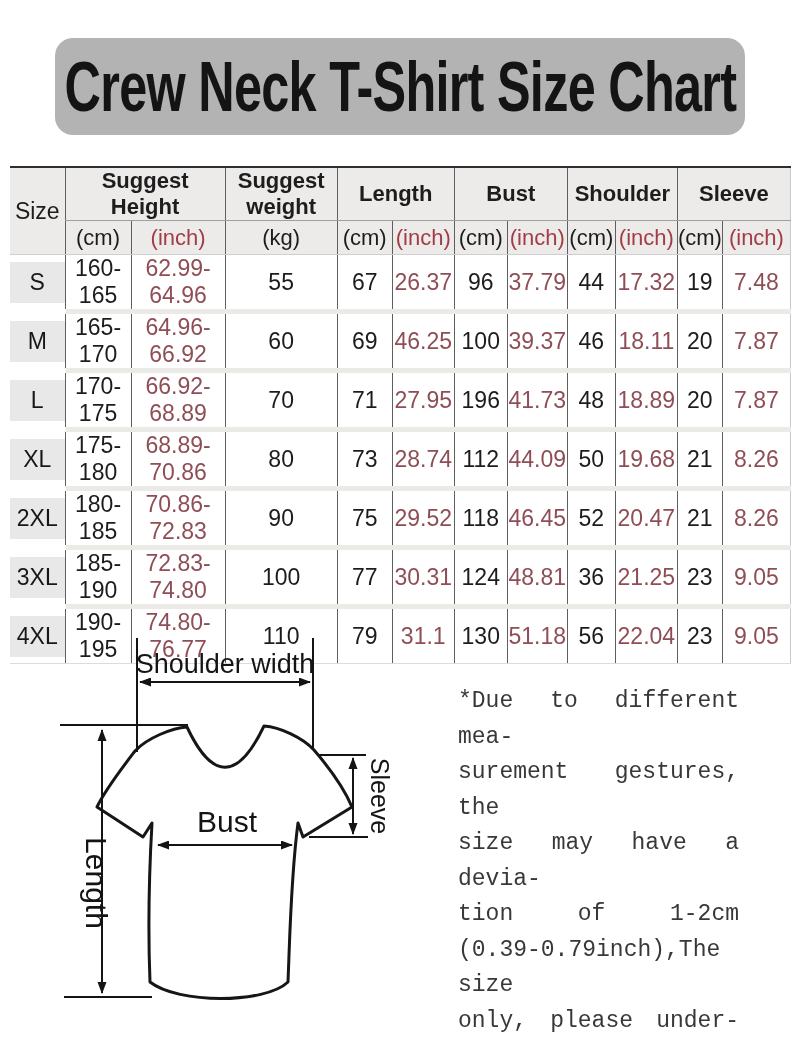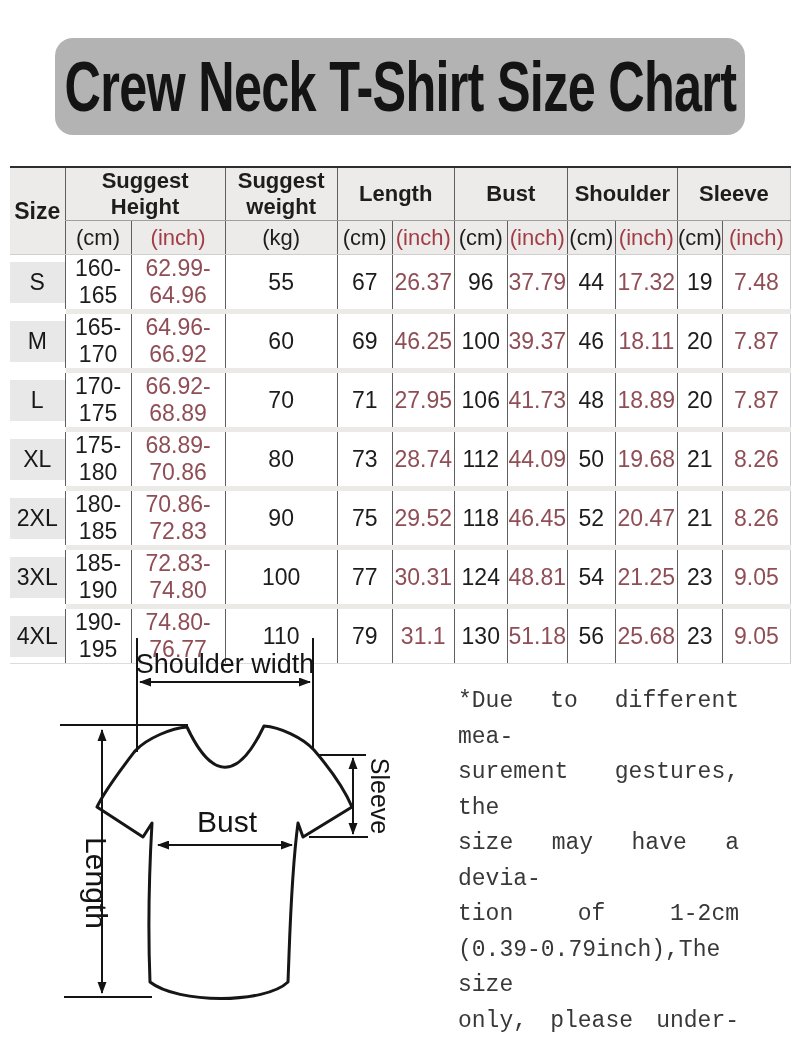--- a/index.html
+++ b/index.html
@@ -14,21 +14,21 @@
                      letter-spacing:-1px;transform:scaleX(0.72);}
 
   
   table.size-table{position:absolute;left:10px;top:166px;width:781px;
                    border-collapse:collapse;table-layout:fixed;
                    border-top:2px solid #2e2e2e;border-right:1px solid #c9c9c9;
                    border-bottom:1px solid #dcdcdc;}
   .size-table th,.size-table td{padding:0;text-align:center;vertical-align:middle;}
   .size-table thead th{background:#ecebe9;color:#1d1d1d;border-left:1px solid #5f5f5f;}
   .size-table tr.grp th{height:40px;font-size:22px;font-weight:600;border-bottom:1px solid #9f9f9f;}
-  .size-table tr.grp th.size-head{font-weight:700;font-size:23px;border-left:none;border-bottom:1px solid #cfcfcf;}
+  .size-table tr.grp th.size-head{font-weight:400;font-size:23px;border-left:none;border-bottom:1px solid #cfcfcf;}
   .size-table tr.sub th{height:33px;font-size:22px;font-weight:400;border-bottom:1px solid #cfcfcf;}
   .size-table tr.sub th.inch-h{color:#a23c46;margin-top:23px;}
   .size-table tbody td{height:53px;font-size:23px;color:#1c1c1c;background:#fff;
                        border-left:1px solid #5f5f5f;border-bottom:5px solid #eceae7;}
   .size-table tbody td.col-size{border-left:none;border-bottom:5px solid #ffffff;}
   .size-table tbody tr:last-child td{border-bottom:1px solid #dcdcdc;}
   .size-chip{height:41px;margin:6px 0;background:#e8e8e8;
              display:flex;align-items:center;justify-content:center;
              font-size:23px;color:#171717;}
   .size-table tbody td.inch{color:#8f4e55;}
@@ -128,21 +128,21 @@
         </tr>
         <tr>
           <td class="col-size">
             <div class="size-chip">L</div>
           </td>
           <td class="cm">170-175</td>
           <td class="inch">66.92-68.89</td>
           <td class="kg">70</td>
           <td class="cm">71</td>
           <td class="inch">27.95</td>
-          <td class="cm">106</td>
+          <td class="cm">196</td>
           <td class="inch">41.73</td>
           <td class="cm">48</td>
           <td class="inch">18.89</td>
           <td class="cm">20</td>
           <td class="inch">7.87</td>
         </tr>
         <tr>
           <td class="col-size">
             <div class="size-chip">XL</div>
           </td>
@@ -178,38 +178,38 @@
           <td class="col-size">
             <div class="size-chip">3XL</div>
           </td>
           <td class="cm">185-190</td>
           <td class="inch">72.83-74.80</td>
           <td class="kg">100</td>
           <td class="cm">77</td>
           <td class="inch">30.31</td>
           <td class="cm">124</td>
           <td class="inch">48.81</td>
-          <td class="cm">54</td>
+          <td class="cm">36</td>
           <td class="inch">21.25</td>
           <td class="cm">23</td>
           <td class="inch">9.05</td>
         </tr>
         <tr>
           <td class="col-size">
             <div class="size-chip">4XL</div>
           </td>
           <td class="cm">190-195</td>
           <td class="inch">74.80-76.77</td>
           <td class="kg">110</td>
           <td class="cm">79</td>
           <td class="inch">31.1</td>
           <td class="cm">130</td>
           <td class="inch">51.18</td>
           <td class="cm">56</td>
-          <td class="inch">25.68</td>
+          <td class="inch">22.04</td>
           <td class="cm">23</td>
           <td class="inch">9.05</td>
         </tr>
       </tbody>
   </table>
 
   <svg class="diagram" width="410" height="400" viewBox="0 0 410 400">
     <defs>
       <marker id="arrR" markerUnits="userSpaceOnUse" markerWidth="14" markerHeight="11" refX="11" refY="4.5" orient="auto">
         <path d="M0,0 L12,4.5 L0,9 Z" fill="#141414"></path>

